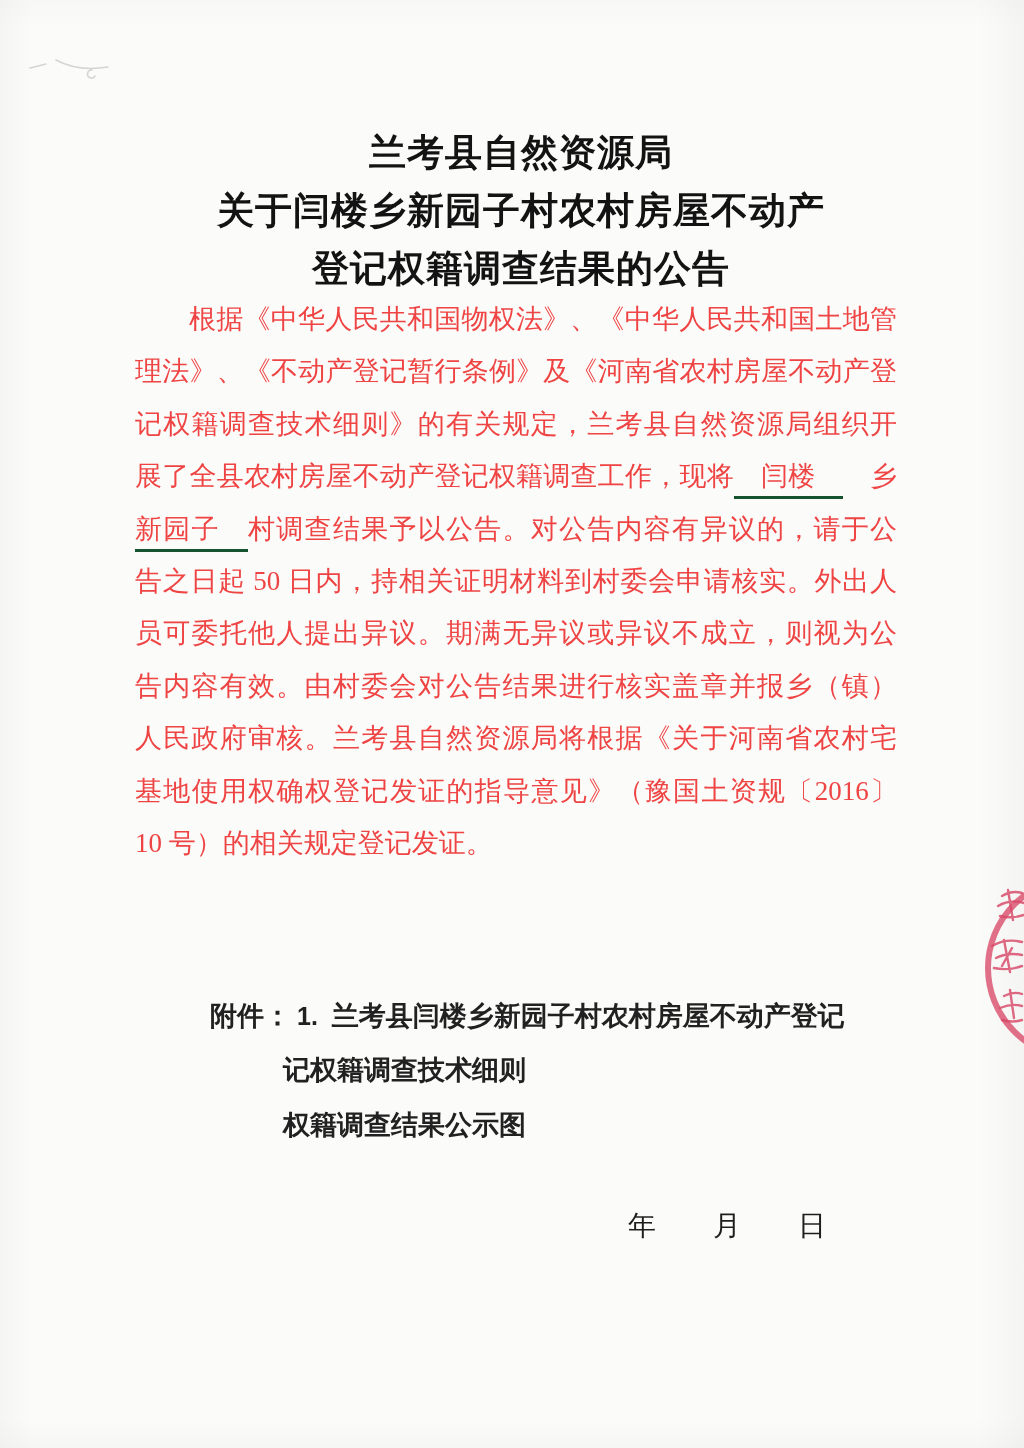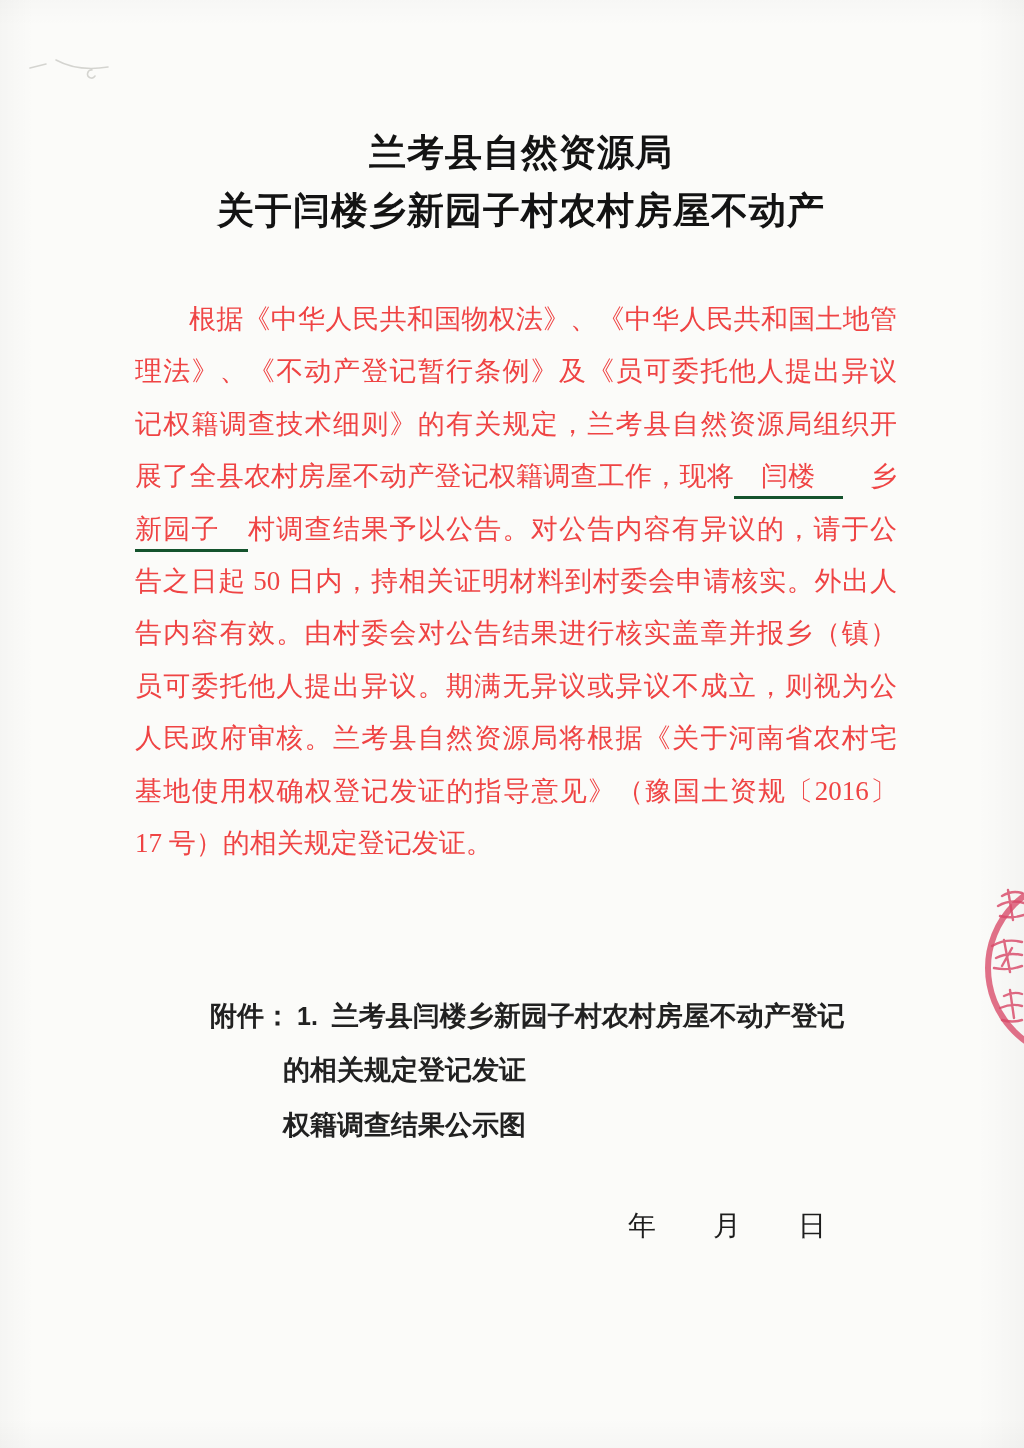--- a/index.html
+++ b/index.html
@@ -69,46 +69,47 @@
 
 <div class="page">
 
   <svg class="pencil-mark" width="120" height="40" viewBox="0 0 120 40">
     <path d="M8,22 l16,-4 M34,14 q22,12 52,7 m-16,3 a4,4 0 1 0 3,6" fill="none" stroke="#b6b6b0" stroke-width="1.6" stroke-linecap="round"></path>
   </svg>
 
   <div class="titles">
     <div>兰考县自然资源局</div>
     <div>关于闫楼乡新园子村农村房屋不动产</div>
+    <div>登记权籍调查结果的公告</div>
   </div>
 
   <div class="body-block">
     <div class="bl ind"><span>根据《中华人民共和国物权法》、《中华人民共和国土地管</span></div>
-    <div class="bl"><span>理法》、《不动产登记暂行条例》及《员可委托他人提出异议</span></div>
+    <div class="bl"><span>理法》、《不动产登记暂行条例》及《河南省农村房屋不动产登</span></div>
     <div class="bl"><span>记权籍调查技术细则》的有关规定，兰考县自然资源局组织开</span></div>
     <div class="bl">
       <span>展了全县农村房屋不动产登记权籍调查工作，现将</span><span class="ul">　闫楼　</span><span>　乡</span>
     </div>
     <div class="bl">
       <span class="ul">新园子　</span><span>村调查结果予以公告。对公告内容有异议的，请于公</span>
     </div>
     <div class="bl"><span>告之日起 50 日内，持相关证明材料到村委会申请核实。外出人</span></div>
+    <div class="bl"><span>员可委托他人提出异议。期满无异议或异议不成立，则视为公</span></div>
     <div class="bl"><span>告内容有效。由村委会对公告结果进行核实盖章并报乡（镇）</span></div>
-    <div class="bl"><span>员可委托他人提出异议。期满无异议或异议不成立，则视为公</span></div>
     <div class="bl"><span>人民政府审核。兰考县自然资源局将根据《关于河南省农村宅</span></div>
     <div class="bl"><span>基地使用权确权登记发证的指导意见》（豫国土资规〔2016〕</span></div>
-    <div class="bl last"><span>17 号）的相关规定登记发证。</span></div>
+    <div class="bl last"><span>10 号）的相关规定登记发证。</span></div>
   </div>
 
   <div class="atts">
     <div class="arow r1">
       <span>附件：</span><span class="num">1.</span><span>兰考县闫楼乡新园子村农村房屋不动产登记</span>
     </div>
     <div class="arow r2">
-      <span>的相关规定登记发证</span>
+      <span>记权籍调查技术细则</span>
     </div>
     <div class="arow r4">
       <span>权籍调查结果公示图</span>
     </div>
   </div>
 
   <div class="dateline">
     <span>年</span>
     <span>月</span>
     <span>日</span>

